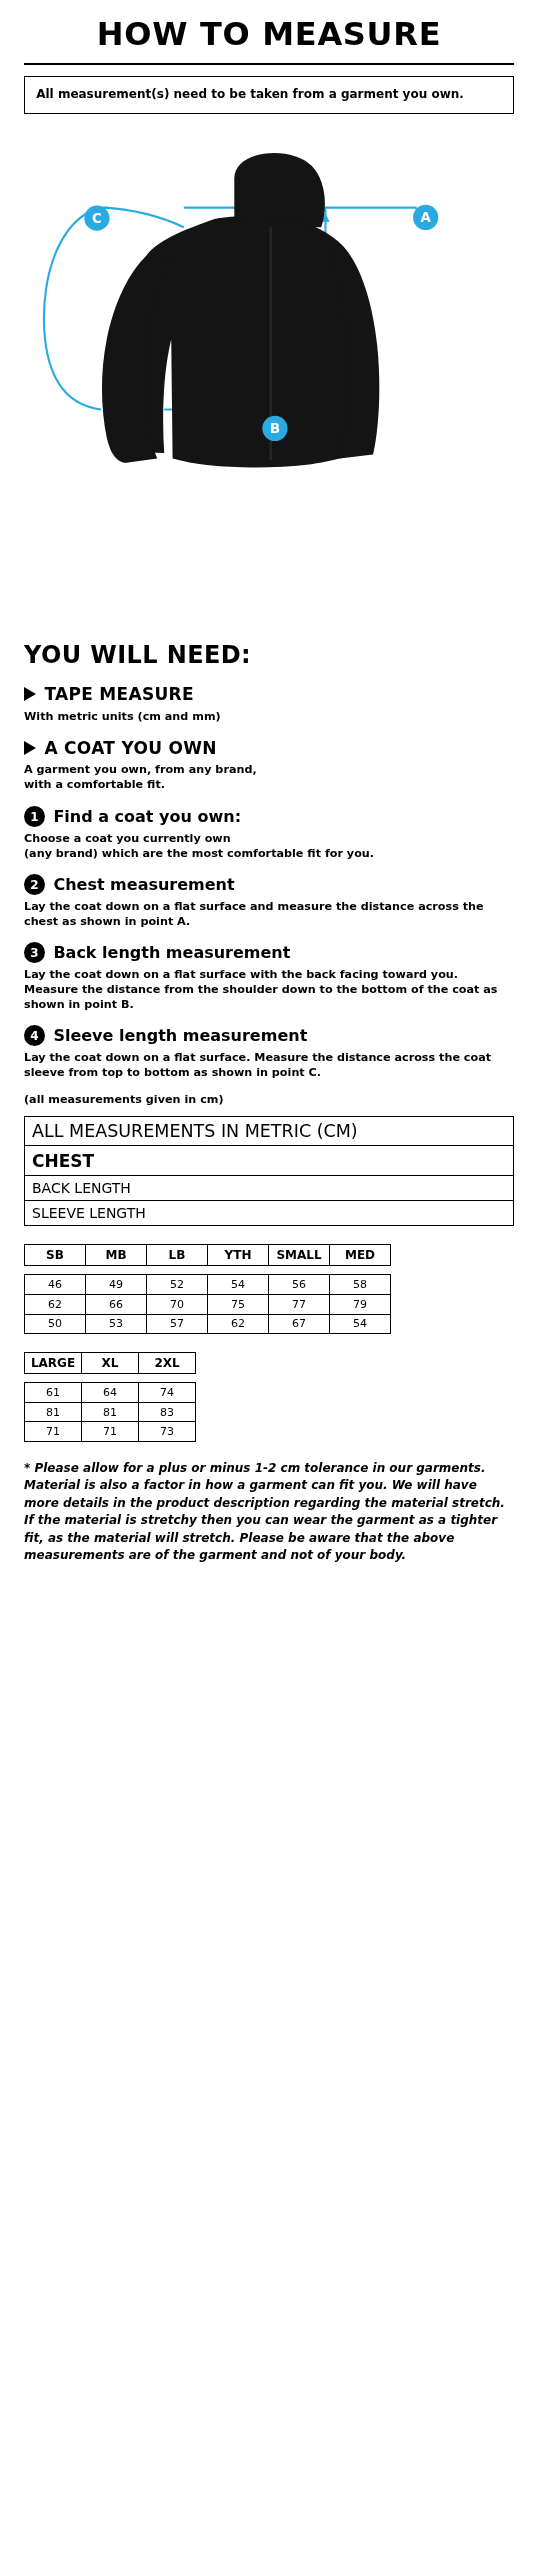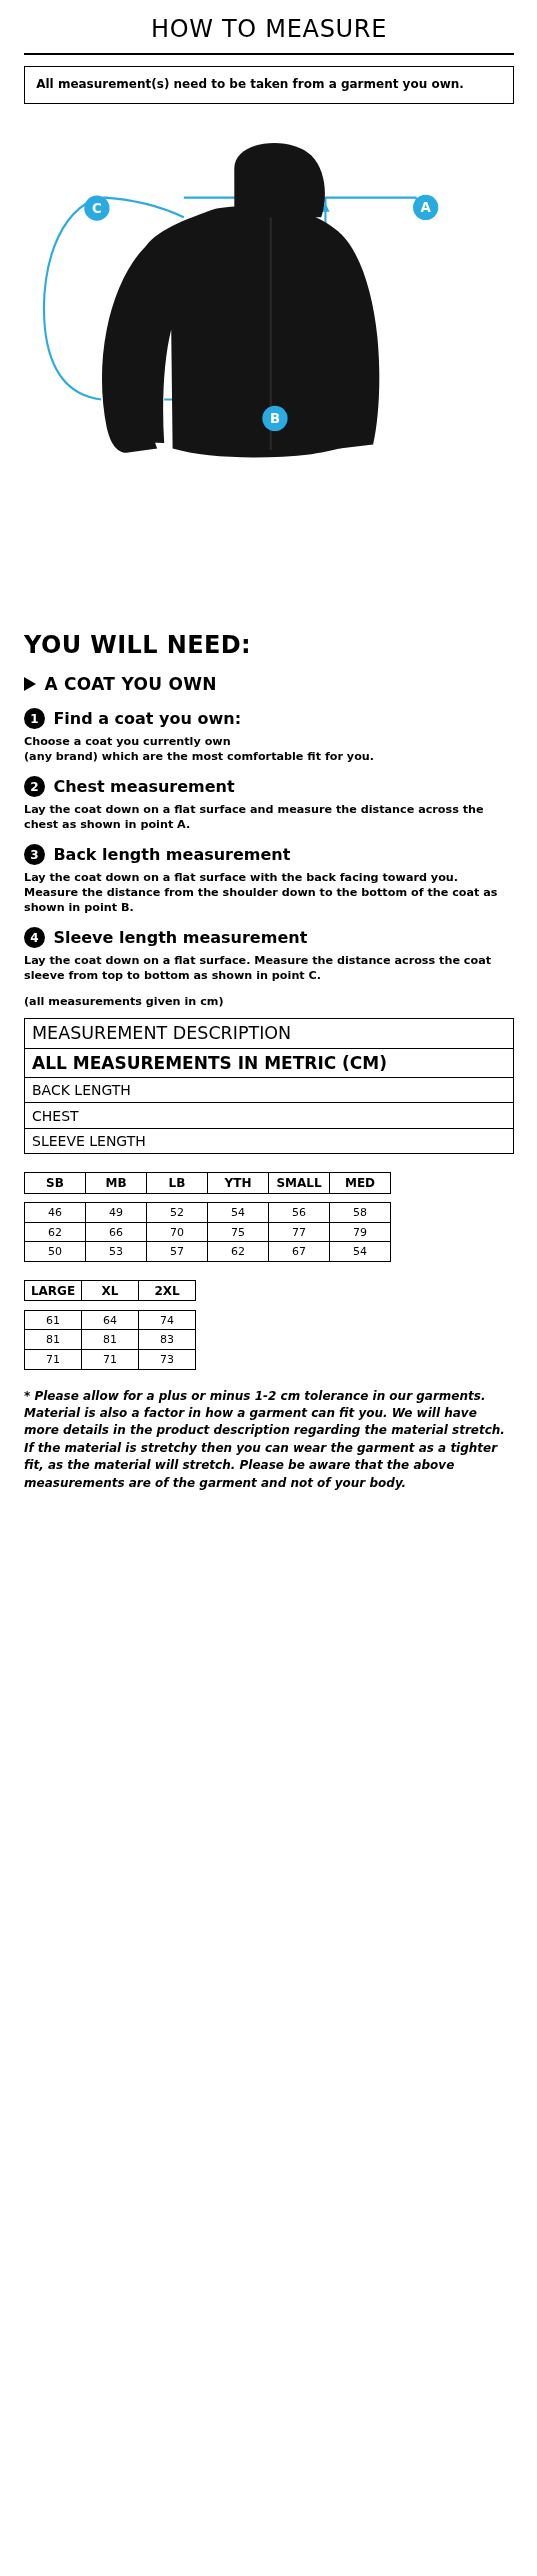--- a/index.html
+++ b/index.html
@@ -15,22 +15,22 @@
   .page {
     width: 538px;
     min-height: 2576px;
     position: relative;
     box-sizing: border-box;
     padding: 0 24px;
   }
 
   
   .title {
-    font-size: 24px;
-    font-weight: normal;
+    font-size: 32px;
+    font-weight: bold;
     letter-spacing: 0.7px;
     text-align: center;
     margin: 15.4px 0 9.8px 0;
     font-family: "DejaVu Sans", sans-serif;
   }
   .rule {
     border: none;
     border-top: 2.8px solid #000;
     margin: 0 0 11.2px 0;
   }
@@ -242,27 +242,34 @@
         <text x="358" y="434" fill="#ffffff" font-family="DejaVu Sans, sans-serif" font-size="19" font-weight="bold" text-anchor="middle">B</text>
         <circle cx="104" cy="127" r="18" fill="#29abe2"></circle>
         <text x="104" y="134" fill="#ffffff" font-family="DejaVu Sans, sans-serif" font-size="19" font-weight="bold" text-anchor="middle">C</text>
       </g>
     </svg>
   </div>
 
   <h2 class="h2">YOU WILL NEED:</h2>
 
   <div class="need-item">
+    <div class="need-head">
+      <span class="tri"></span>
+      <span>TAPE MEASURE</span>
+    </div>
+    <div class="need-body">With metric units (cm and mm)</div>
   </div>
 
   <div class="need-item">
     <div class="need-head">
       <span class="tri"></span>
       <span>A COAT YOU OWN</span>
     </div>
+    <div class="need-body" style="white-space:pre-line">A garment you own, from any brand,
+with a comfortable fit.</div>
   </div>
 
   <div class="step">
     <div class="step-head">
       <span class="num">1</span>
       <span class="step-title">Find a coat you own:</span>
     </div>
     <div class="step-body" style="white-space:pre-line">Choose a coat you currently own
 (any brand) which are the most comfortable fit for you.</div>
   </div>
@@ -289,30 +296,27 @@
       <span class="step-title">Sleeve length measurement</span>
     </div>
     <div class="step-body">Lay the coat down on a flat surface. Measure the distance across the coat sleeve from top to bottom as shown in point C.</div>
   </div>
 
   <div class="sub-note">(all measurements given in cm)</div>
 
   <table class="desc-table">
     <tbody>
       <tr>
-        <td>MEASUREMENT DESCRIPTION</td>
-      </tr>
-      <tr>
         <td>ALL MEASUREMENTS IN METRIC (CM)</td>
       </tr>
       <tr>
+        <td>CHEST</td>
+      </tr>
+      <tr>
         <td>BACK LENGTH</td>
-      </tr>
-      <tr>
-        <td>CHEST</td>
       </tr>
       <tr>
         <td>SLEEVE LENGTH</td>
       </tr>
     </tbody>
   </table>
 
   <table class="size-table">
     <thead>
       <tr>

